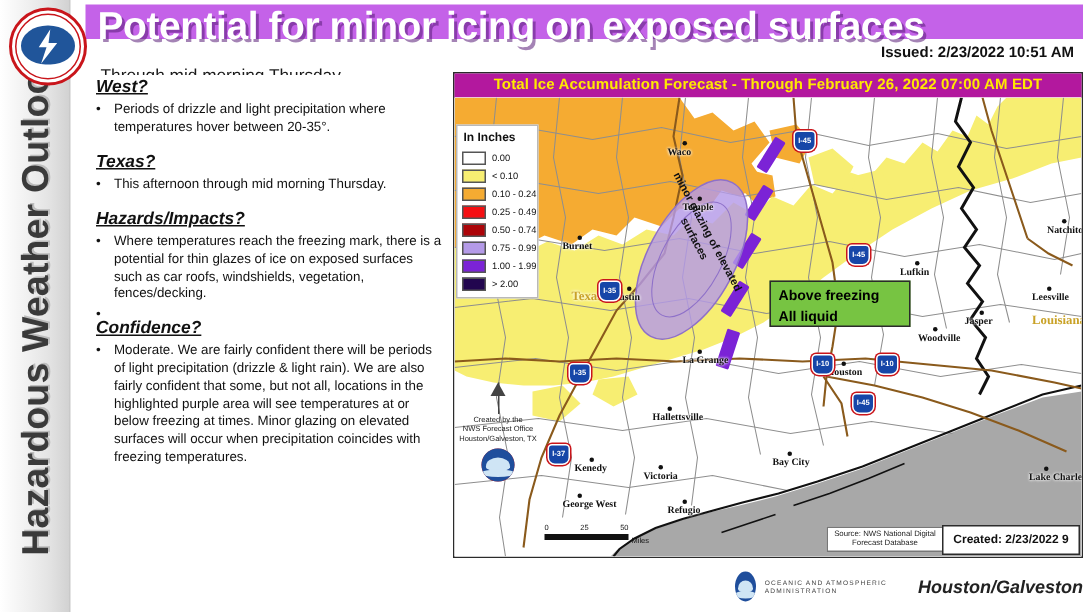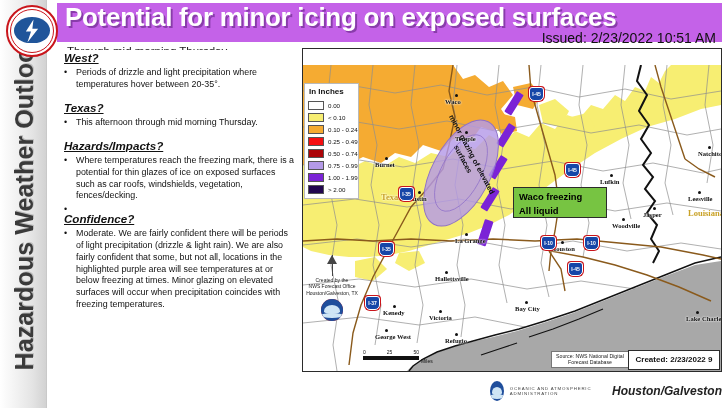--- a/index.html
+++ b/index.html
@@ -20,25 +20,25 @@
     border:2px solid #c9151b;box-sizing:border-box;overflow:hidden;}
   .roundel .ring{position:absolute;inset:2px;border-radius:50%;border:1px solid #c9151b;}
   .roundel .dome{position:absolute;left:13%;top:20%;width:74%;height:56%;
     border-radius:50% 50% 46% 46%;background:#20559a;}
   .roundel .bolt{position:absolute;left:30%;top:26%;width:40%;height:48%;
     background:#ffffff;
     clip-path:polygon(58% 0,18% 52%,45% 52%,26% 100%,82% 40%,52% 40%);}
   .logo-main{left:6px;top:5px;width:52px;height:52px;z-index:30;}
 
   
-  .header{position:absolute;left:57px;top:3px;width:665px;height:39px;background:#c462e8;}
+  .header{position:absolute;left:57px;top:3px;width:665px;height:23px;background:#c462e8;}
   .header .h1{position:absolute;left:8px;top:-1px;font-size:26px;font-weight:bold;color:#ffffff;
     letter-spacing:-.3px;text-shadow:2px 2px 0 rgba(90,30,120,.55);white-space:nowrap;}
   .header .h2{position:absolute;left:10px;top:26px;font-size:11.5px;font-weight:normal;color:#1a1a1a;margin-top:16px;}
-  .header .issued{position:absolute;right:6px;top:27px;font-size:14px;font-weight:normal;color:#111;}
+  .header .issued{position:absolute;right:6px;top:27px;font-size:10px;font-weight:bold;color:#111;}
 
   
   .textcol{position:absolute;left:50px;top:50px;width:245px;height:356px;
     background:#ffffff;font-size:8.9px;color:#111;line-height:1.32;}
   .sect-head{font-size:11.6px;font-weight:bold;font-style:italic;
     text-decoration:underline;color:#111;margin:0 0 2px 14px;}
   .sect{margin-bottom:9px;}
   .bullets{list-style:none;margin:0;padding:0;}
   .bullets li{position:relative;padding-left:26px;margin-bottom:2px;}
   .bullets li .dot{position:absolute;left:14px;top:0;font-size:9px;}
@@ -150,20 +150,21 @@
       <div class="sect-head">Confidence?</div>
       <ul class="bullets">
         <li><span class="dot">•</span><span>Moderate. We are fairly confident there will be periods of light precipitation (drizzle &amp; light rain). We are also fairly confident that some, but not all, locations in the highlighted purple area will see temperatures at or below freezing at times. Minor glazing on elevated surfaces will occur when precipitation coincides with freezing temperatures.</span></li>
       </ul>
     </div>
 
   </div>
 
   <div class="mapwrap">
 
+    <div class="maptitle">Total Ice Accumulation Forecast - Through February 26, 2022 07:00 AM EDT</div>
 
     <div class="mapcanvas">
       <svg width="418" height="306" viewBox="0 0 418 306">
         <defs>
           <clipPath id="mapclip">
               <rect x="0" y="0" width="418" height="306"></rect>
             </clipPath>
         </defs>
         <g clip-path="url(#mapclip)">
 
@@ -340,21 +341,21 @@
               <div class="lb">1.00 - 1.99</div>
             </div>
             <div class="row">
               <div class="sw" style="background: rgb(34, 6, 79);"></div>
               <div class="lb">&gt; 2.00</div>
             </div>
           </div>
       </div>
 
       <div class="greenbox">
-        <div>Waco freezing</div>
+        <div>Above freezing</div>
         <div>All liquid</div>
       </div>
 
       <div class="credit">
         <div class="needle">
           <div class="nt"></div>
             <div class="ns"></div>
         </div>
         <div>Created by the</div>
         <div>NWS Forecast Office</div>

